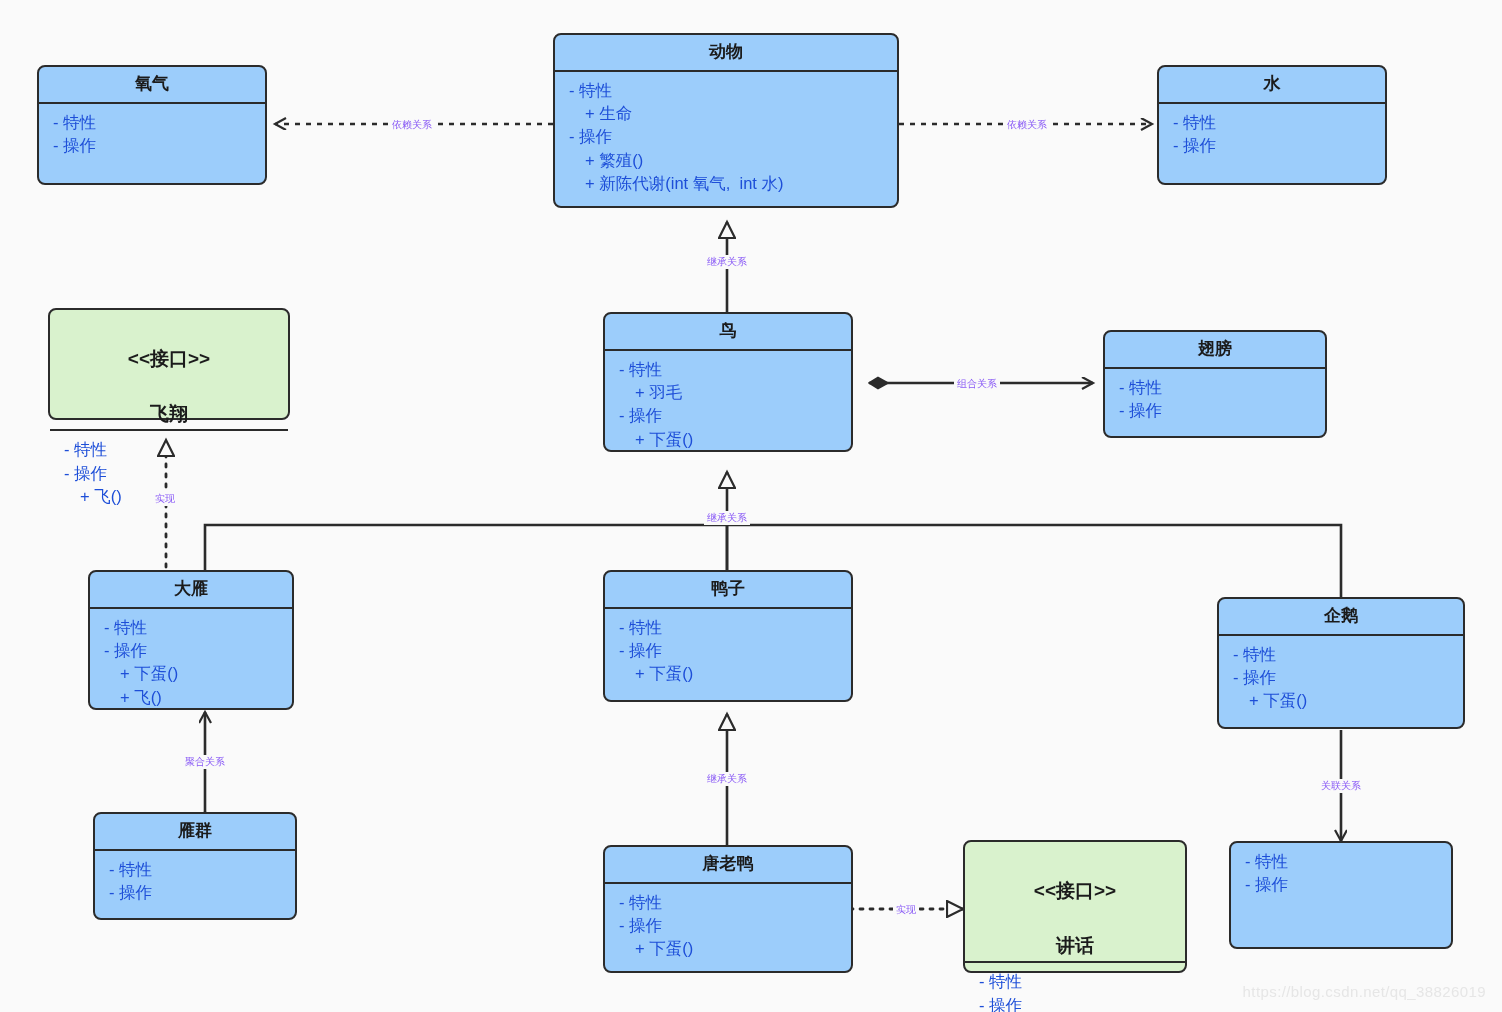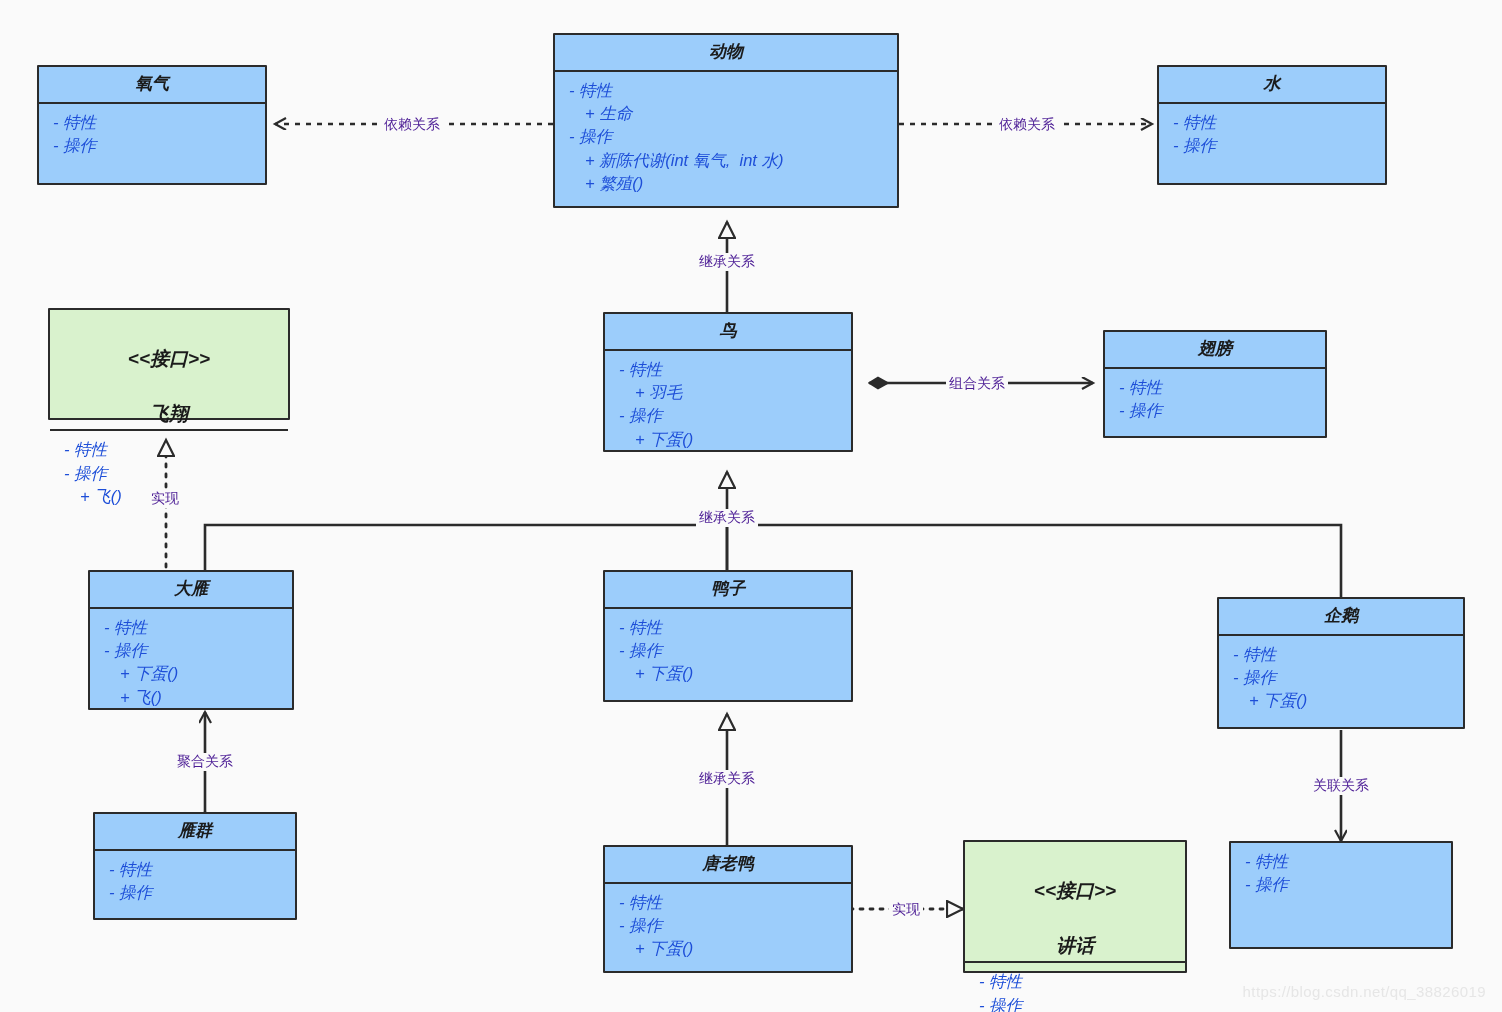--- a/index.html
+++ b/index.html
@@ -23,24 +23,23 @@
     left: 0;
     top: 0;
     width: 1502px;
     height: 1012px;
     pointer-events: none;
   }
   .umlbox {
     position: absolute;
     box-sizing: border-box;
     border: 2.5px solid #2b2b2b;
-    border-radius: 1px;
+    border-radius: 8px;
     background: #9ccdfb;
     z-index: 5;
-    font-style: italic;
   }
   .umlbox.iface {
     background: #d9f2cd;
   }
   .umlbox .hdr {
     box-sizing: border-box;
     border-bottom: 2.5px solid #2b2b2b;
     text-align: center;
     font-weight: bold;
     font-size: 17px;
@@ -62,22 +61,22 @@
     color: #1d4ed8;
     line-height: 1.42;
     padding-left: 14px;
     white-space: pre;
   }
   .umlbox .body .mem.ind {
     padding-left: 30px;
   }
   .edgelabel {
     position: absolute;
-    font-size: 14px;
-    color: #4c1d95;
+    font-size: 10px;
+    color: #8b5cf6;
     background: #fafafa;
     padding: 0 3px;
     white-space: nowrap;
     z-index: 6;
     transform: translate(-50%, -50%);
   }
   .watermark {
     position: absolute;
     right: 16px;
     bottom: 12px;
@@ -162,22 +161,22 @@
       <div class="mem">- 操作</div>
     </div>
   </div>
 
   <div class="umlbox" style="left:553px; top:33px; width:346px; height:175px;">
     <div class="hdr">动物</div>
     <div class="body">
       <div class="mem">- 特性</div>
       <div class="mem ind">+ 生命</div>
       <div class="mem">- 操作</div>
+      <div class="mem ind">+ 繁殖()</div>
       <div class="mem ind">+ 新陈代谢(int 氧气,  int 水)</div>
-      <div class="mem ind">+ 繁殖()</div>
     </div>
   </div>
 
   <div class="umlbox" style="left:1157px; top:65px; width:230px; height:120px;">
     <div class="hdr">水</div>
     <div class="body">
       <div class="mem">- 特性</div>
       <div class="mem">- 操作</div>
     </div>
   </div>

